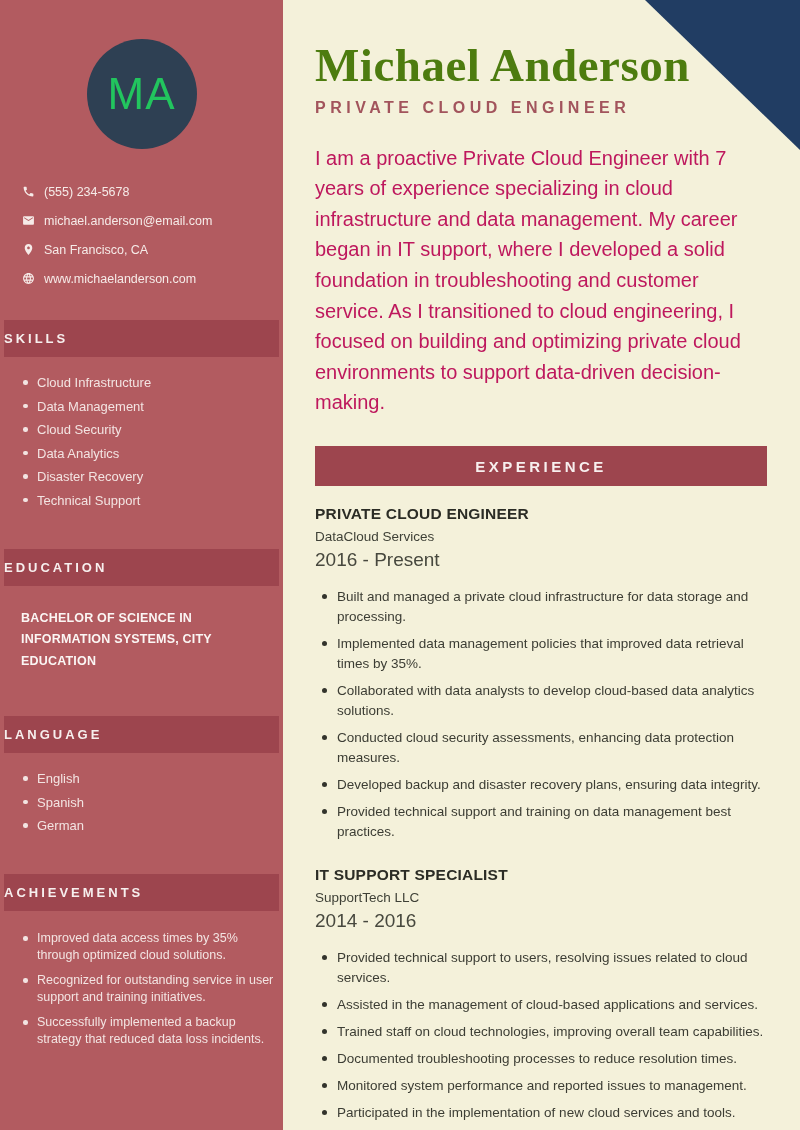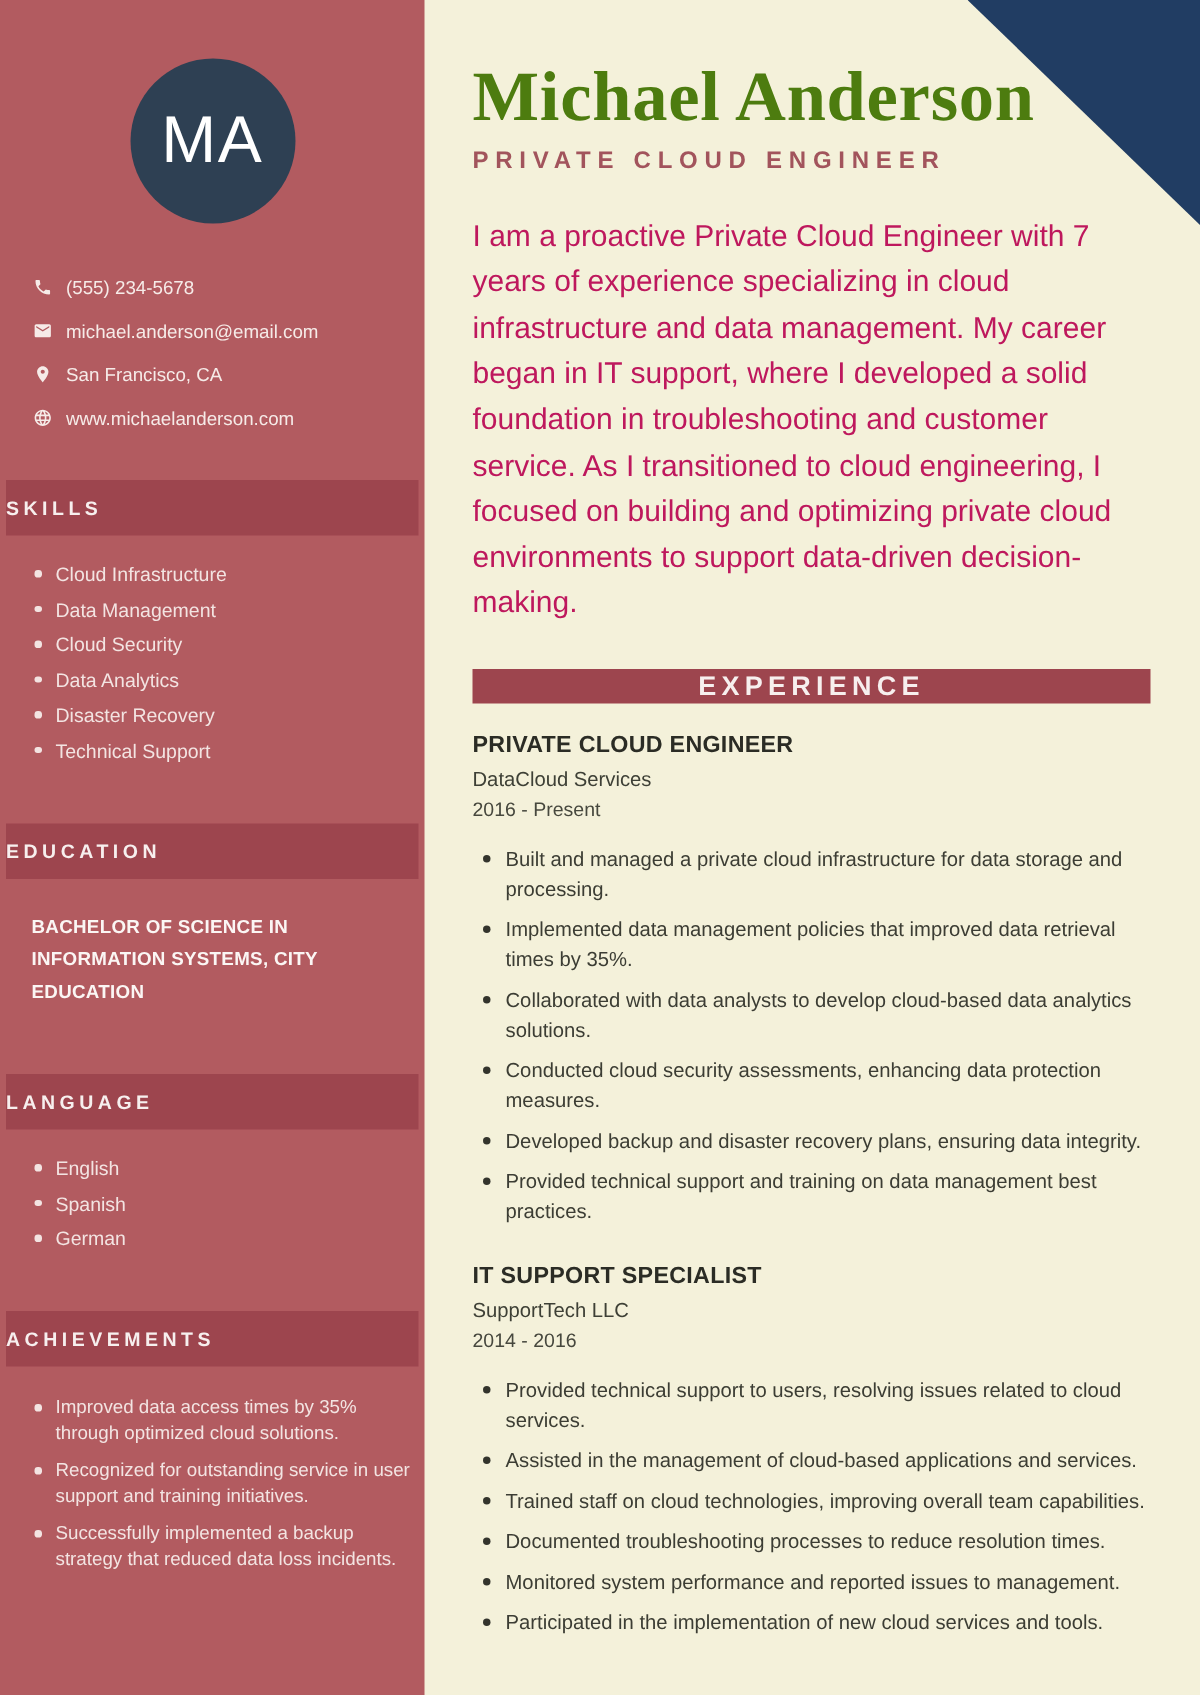--- a/index.html
+++ b/index.html
@@ -26,21 +26,21 @@
     z-index: 2;
   }
   .avatar {
     width: 110px; height: 110px;
     border-radius: 50%;
     background: #2e4053;
     margin: 39px auto 0 auto;
     display: flex; align-items: center; justify-content: center;
   }
   .avatar span {
-    color: #ffffff;
+    color: #22c55e;
     font-size: 44px;
     font-weight: 400;
     letter-spacing: 1px;
   }
   .contact { margin-top: 28px; }
   .contact-row {
     display: flex; align-items: center;
     padding: 0 0 0 22px;
     height: 29px;
   }
@@ -129,43 +129,43 @@
   .summary {
     margin-top: 26px;
     font-size: 20px;
     line-height: 1.53;
     color: #be185d;
     max-width: 452px;
   }
   .banner {
     margin-top: 28px;
     width: 452px;
-    height: 23px;
+    height: 40px;
     background: #9d454e;
     display: flex; align-items: center; justify-content: center;
     color: #f7efee;
-    font-size: 18px;
+    font-size: 15px;
     font-weight: bold;
     letter-spacing: 3.5px;
   }
   .job { margin-top: 19px; }
   .job h2 {
     font-size: 15.5px;
     font-weight: bold;
     color: #2b2c25;
     letter-spacing: 0.2px;
   }
   .company {
     margin-top: 6px;
     font-size: 13.5px;
     color: #3e4036;
   }
   .dates {
     margin-top: 5px;
-    font-size: 13px;
+    font-size: 19px;
     color: #47483e;
   }
   ul.job-bullets { list-style: none; margin-top: 16px; max-width: 460px; }
   ul.job-bullets li {
     position: relative;
     padding-left: 22px;
     font-size: 13.5px;
     line-height: 1.48;
     color: #3c3d34;
     margin-bottom: 7px;

